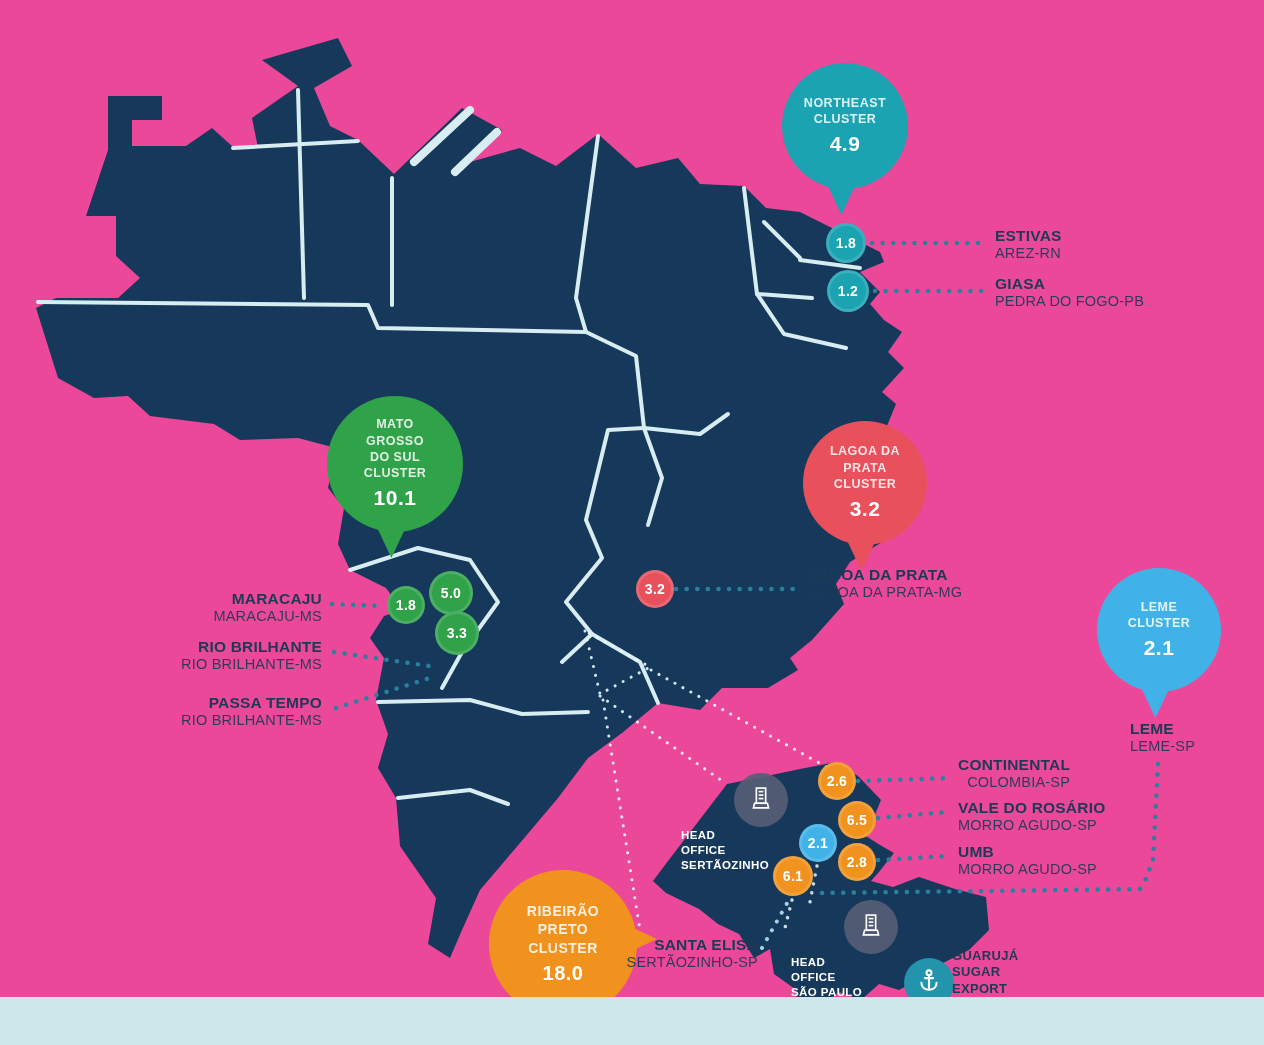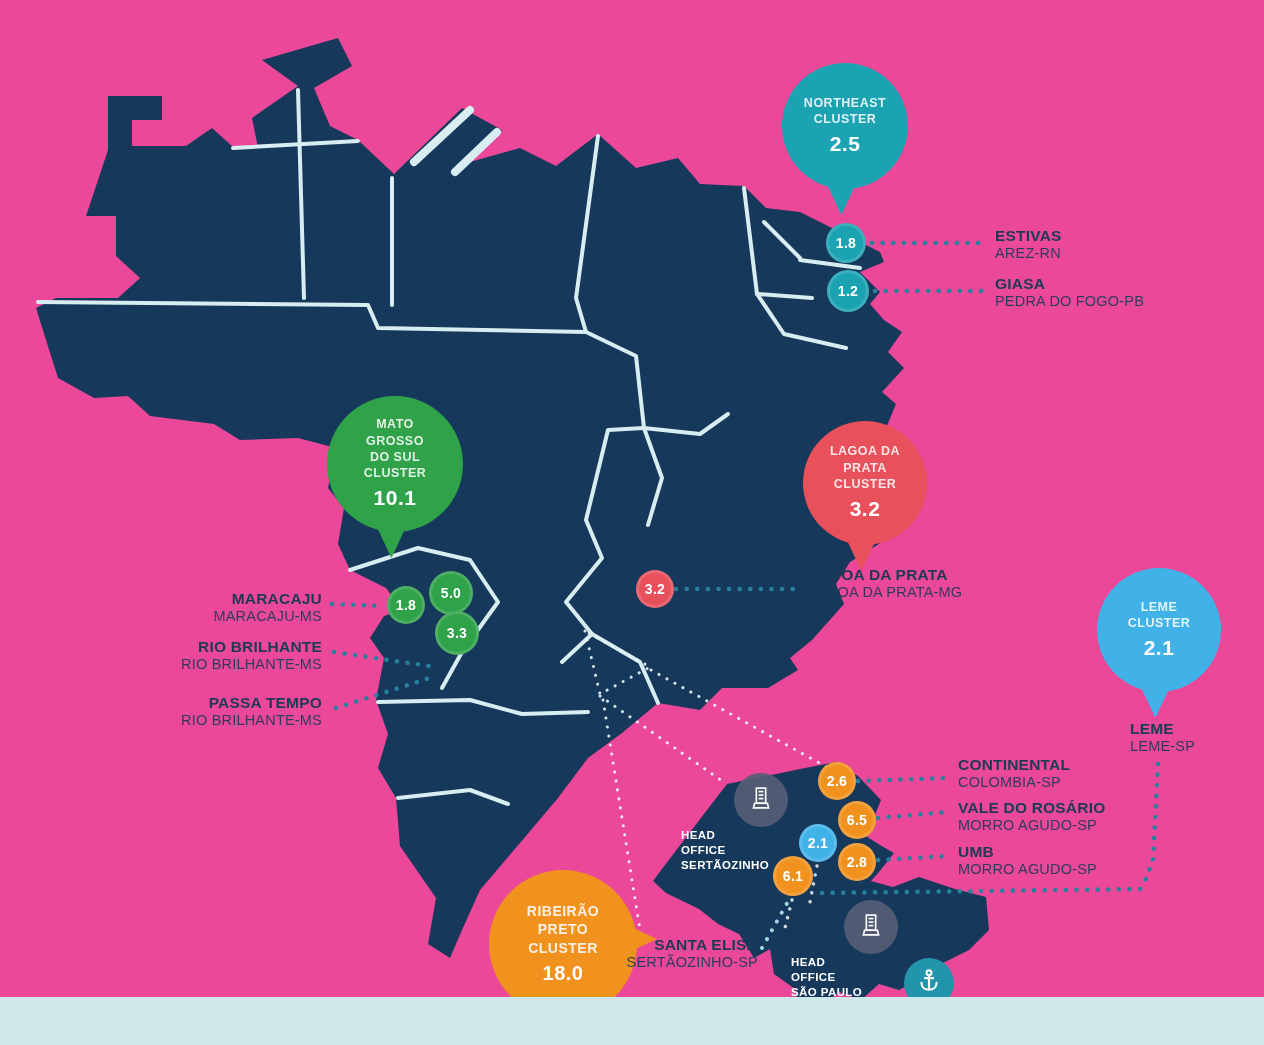--- a/index.html
+++ b/index.html
@@ -119,21 +119,21 @@
       <path class="wdots" d="M792,900 L784,932"></path>
     </g>
   </svg>
 
   <div id="overlay">
       <div class="cluster" style="left: 782px; top: 63px; height: 126px; width: 126px; background: rgb(27, 163, 178);">
         <div class="tail tail-down" style="border-top-color: rgb(27, 163, 178);"></div>
         <div class="ctext">
           <div>NORTHEAST</div>
           <div>CLUSTER</div>
-          <div class="cval">2.5</div>
+          <div class="cval">4.9</div>
         </div>
       </div>
       <div class="cluster" style="left: 327px; top: 396px; height: 136px; width: 136px; background: rgb(47, 162, 74);">
         <div class="tail tail-down" style="border-top-color: rgb(47, 162, 74);"></div>
         <div class="ctext">
           <div>MATO</div>
           <div>GROSSO</div>
           <div>DO SUL</div>
           <div>CLUSTER</div>
           <div class="cval">10.1</div>
@@ -194,21 +194,21 @@
       <div class="ulabel" style="left: 808px; top: 566px;">
         <div class="t">LAGOA DA PRATA</div>
         <div class="s">LAGOA DA PRATA-MG</div>
       </div>
       <div class="marker" style="left: 799px; top: 824px; height: 38px; width: 38px; background: rgb(65, 178, 232);">2.1</div>
       <div class="ulabel" style="left: 1130px; top: 720px;">
         <div class="t">LEME</div>
         <div class="s">LEME-SP</div>
       </div>
       <div class="marker" style="left: 818px; top: 762px; height: 38px; width: 38px; background: rgb(241, 146, 30);">2.6</div>
-      <div class="ulabel" style="left: 958px; top: 756px;">
+      <div class="ulabel" style="left: 958px; top: 756px; text-align: right;">
         <div class="t">CONTINENTAL</div>
         <div class="s">COLOMBIA-SP</div>
       </div>
       <div class="marker" style="left: 838px; top: 801px; height: 38px; width: 38px; background: rgb(241, 146, 30);">6.5</div>
       <div class="ulabel" style="left: 958px; top: 799px;">
         <div class="t">VALE DO ROSÁRIO</div>
         <div class="s">MORRO AGUDO-SP</div>
       </div>
       <div class="marker" style="left: 838px; top: 843px; height: 38px; width: 38px; background: rgb(241, 146, 30);">2.8</div>
       <div class="ulabel" style="left: 958px; top: 843px;">
@@ -249,14 +249,20 @@
         <div>SÃO PAULO</div>
       </div>
       <div class="terminal" style="left: 904px; top: 958px; height: 50px; width: 50px;">
         <span><svg width="28" height="28" viewBox="0 0 24 24" fill="none" stroke="#fff" stroke-width="1.8" stroke-linecap="round">
             <circle cx="12" cy="5" r="2.1"></circle>
             <line x1="12" y1="7.2" x2="12" y2="18"></line>
             <line x1="8.5" y1="9.5" x2="15.5" y2="9.5"></line>
             <path d="M5.5,13.5 C5.5,17.5 8.5,19.5 12,19.5 C15.5,19.5 18.5,17.5 18.5,13.5"></path>
           </svg></span>
       </div>
+      <div class="tlabel" style="left: 952px; top: 948px;">
+        <div>GUARUJÁ</div>
+        <div>SUGAR</div>
+        <div>EXPORT</div>
+        <div><span>TERMINAL</span> <span class="small">(TEAG)</span></div>
+      </div>
     </div>
 </div>
 
 </body></html>

